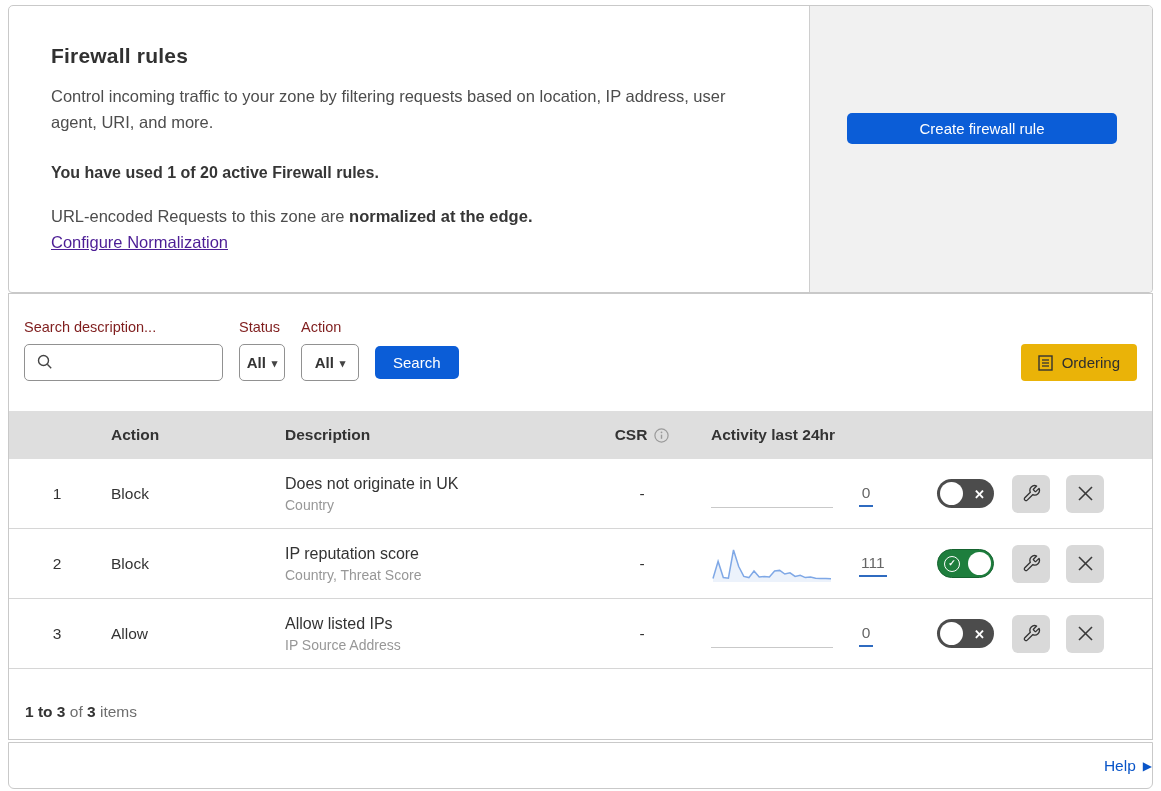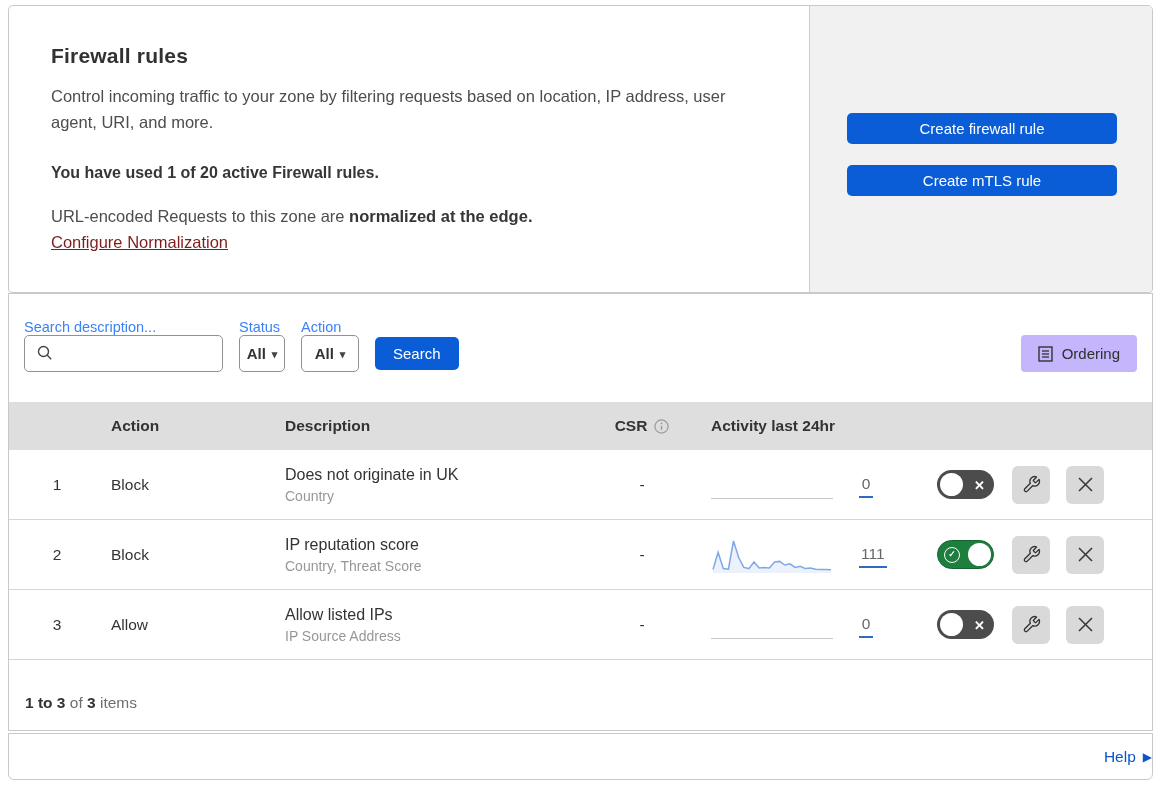--- a/index.html
+++ b/index.html
@@ -8,36 +8,36 @@
   .wrap { margin:5px 8px; width:1145px; }
 
   
   .topcard { display:flex; border:1px solid #c9c9c9; border-radius:5px 5px 4px 4px; height:288px; background:#fff; }
   .intro { flex:1; padding:38px 42px; }
   .intro h1 { font-size:21px; font-weight:600; color:#313131; letter-spacing:.2px; }
   .intro .desc { margin-top:15px; font-size:16.5px; line-height:1.6; color:#4d4d4d; max-width:745px; }
   .intro .usage { margin-top:28px; font-size:16px; font-weight:bold; color:#363636; }
   .intro .norm { margin-top:25px; font-size:16.5px; color:#4d4d4d; }
   .intro .norm b { color:#363636; }
-  .intro .cfglink { display:inline-block; margin-top:7px; font-size:16.5px; color:#7f1d1d; text-decoration:underline; cursor:pointer; }
+  .intro .cfglink { display:inline-block; margin-top:7px; font-size:16.5px; color:#4c1d95; text-decoration:underline; cursor:pointer; }
   .panel { width:343px; background:#f1f1f1; border-left:1px solid #cecece; border-radius:0 4px 4px 0; padding:107px 36px 0 37px; display:flex; flex-direction:column; gap:21px; }
   .bluebtn { display:block; width:270px; height:31px; background:#0b5dd7; color:#fff; border:none; border-radius:5px; font-size:15px; font-family:inherit; cursor:pointer; line-height:31px; text-align:center; }
 
   
   .main { border:1px solid #c9c9c9; margin-top:0; background:#fff; }
   .filters { display:flex; align-items:flex-end; padding:25px 15px 30px; }
   .fgroup { display:flex; flex-direction:column; margin-right:16px; }
-  .flabel { font-size:14.5px; color:#3b82f6; }
+  .flabel { font-size:14.5px; color:#7f1d1d; margin-bottom:9px; }
   .searchbox { position:relative; width:199px; height:37px; }
   .searchbox input { width:100%; height:100%; border:1px solid #919191; border-radius:5px; padding:0 10px 0 38px; font-size:15px; font-family:inherit; color:#333; outline:none; }
   .searchbox .mag { position:absolute; left:13px; top:10px; }
   .selectbox { height:37px; border:1px solid #919191; border-radius:5px; background:#fff; display:flex; align-items:center; justify-content:center; gap:6px; font-size:15px; color:#333; cursor:pointer; padding:0 10px;font-weight:bold; }
   .caret { font-size:11px; color:#444; line-height:1; transform:translateY(1px); }
   .searchbtn { height:33px; padding:0 18px; margin-bottom:2px; background:#0b5dd7; color:#fff; border:none; border-radius:5px; font-size:15px; font-family:inherit; cursor:pointer; }
-  .orderbtn { margin-left:auto; height:37px; padding:0 17px; background:#c4b5fd; color:#2f2f2f; border:none; border-radius:4px; font-size:15px; font-family:inherit; display:flex; align-items:center; gap:9px; cursor:pointer; }
+  .orderbtn { margin-left:auto; height:37px; padding:0 17px; background:#eab308; color:#2f2f2f; border:none; border-radius:4px; font-size:15px; font-family:inherit; display:flex; align-items:center; gap:9px; cursor:pointer; }
 
   
   .thead { display:flex; align-items:center; height:48px; background:#dedede; font-size:15.5px; font-weight:600; color:#333; }
   .trow { display:flex; align-items:center; height:70px; border-bottom:1px solid #d6d6d6; background:#fff; }
   .c-idx { width:96px; text-align:center; font-size:15.5px; color:#333; flex-shrink:0; }
   .c-action { width:170px; padding-left:6px; font-size:15.5px; color:#333; flex-shrink:0; }
   .c-desc { flex:1; padding-left:10px; min-width:0; }
   .desc-main { font-size:16px; color:#333; }
   .desc-sub { font-size:14px; color:#979797; margin-top:4px; }
   .c-csr { width:110px; text-align:center; font-size:15.5px; color:#333; flex-shrink:0; }
@@ -80,21 +80,20 @@
   <div class="topcard">
     <div class="intro">
       <h1>Firewall rules</h1>
       <p class="desc">Control incoming traffic to your zone by filtering requests based on location, IP address, user agent, URI, and more.</p>
       <p class="usage">You have used 1 of 20 active Firewall rules.</p>
       <p class="norm"><span>URL-encoded Requests to this zone are </span><b>normalized at the edge.</b></p>
       <a class="cfglink">Configure Normalization</a>
     </div>
     <div class="panel">
       <button class="bluebtn">Create firewall rule</button>
-      <button class="bluebtn">Create mTLS rule</button>
     </div>
   </div>
 
   <div class="main">
 
     <div class="filters">
       <div class="fgroup">
         <span class="flabel">Search description...</span>
         <div class="searchbox">
           <svg class="mag" width="16" height="16" viewBox="0 0 16 16">

